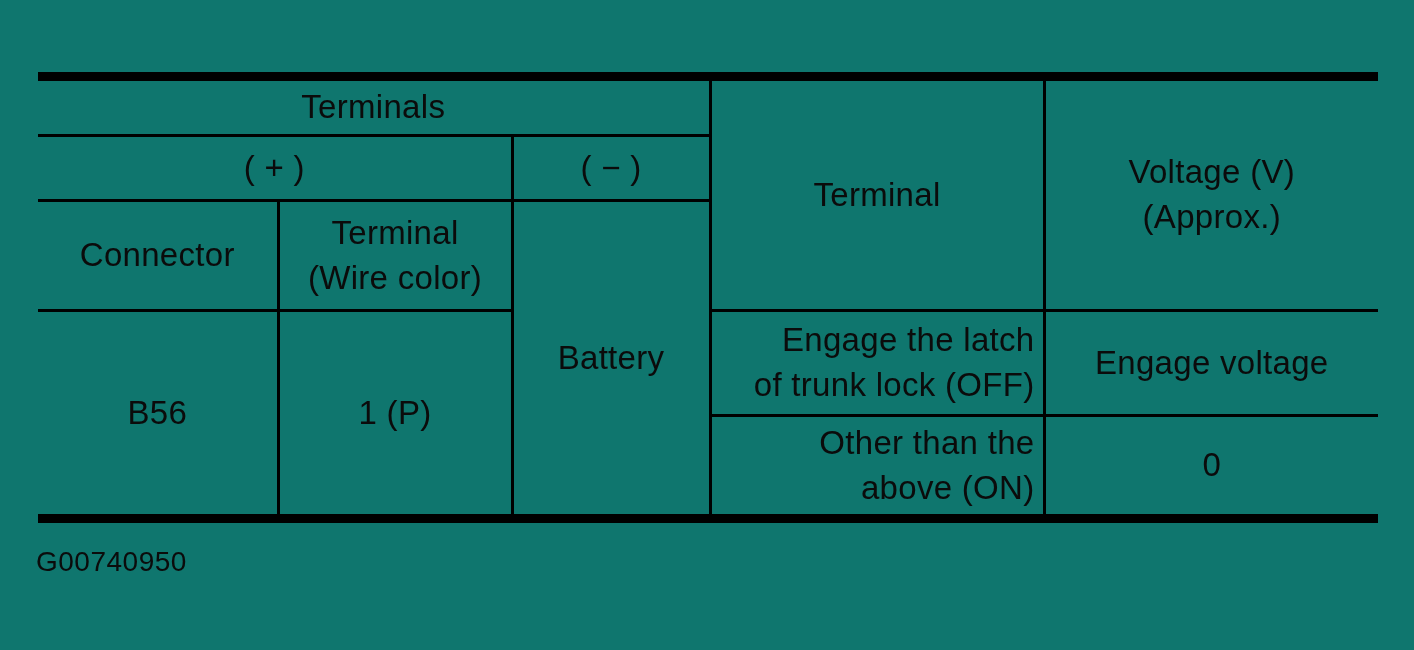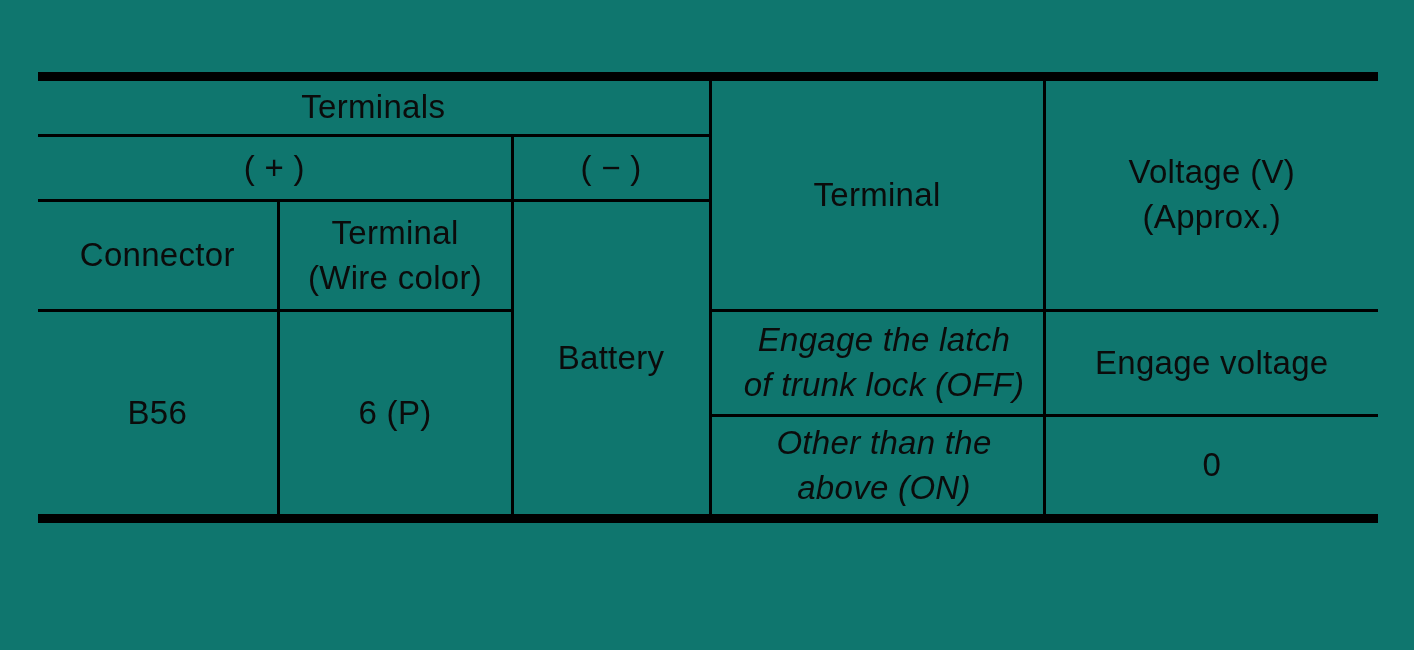--- a/index.html
+++ b/index.html
@@ -33,24 +33,23 @@
     font-size: 33px;
     line-height: 1.36;
     color: #0b0b0b;
     letter-spacing: 0.3px;
     white-space: pre-line;
     padding: 0;
   }
   table.spec-table td.no-left  { border-left: none; }
   table.spec-table td.no-right { border-right: none; }
   table.spec-table td.cond {
-    text-align: center;
+    text-align: right;
     padding-left: 22px;
     padding-right: 8px;
-    font-style: italic;
   }
   tr.r1 { height: 59px; }
   tr.r2 { height: 65px; }
   tr.r3 { height: 110px; }
   tr.r4 { height: 105px; }
   tr.r5 { height: 103px; }
   .figure-id {
     position: absolute;
     left: 36px;
     top: 546px;
@@ -84,27 +83,28 @@
         <td>( − )</td>
       </tr>
       <tr class="r3">
         <td class="no-left">Connector</td>
         <td>Terminal
 (Wire color)</td>
         <td rowspan="3">Battery</td>
       </tr>
       <tr class="r4">
         <td rowspan="2" class="no-left">B56</td>
-        <td rowspan="2">6 (P)</td>
+        <td rowspan="2">1 (P)</td>
         <td class="cond">Engage the latch
 of trunk lock (OFF)</td>
         <td class="no-right">Engage voltage</td>
       </tr>
       <tr class="r5">
         <td class="cond">Other than the
 above (ON)</td>
         <td class="no-right">0</td>
       </tr>
     </tbody>
   </table>
 
+  <div class="figure-id">G00740950</div>
 
 </div>
 
 </body></html>

